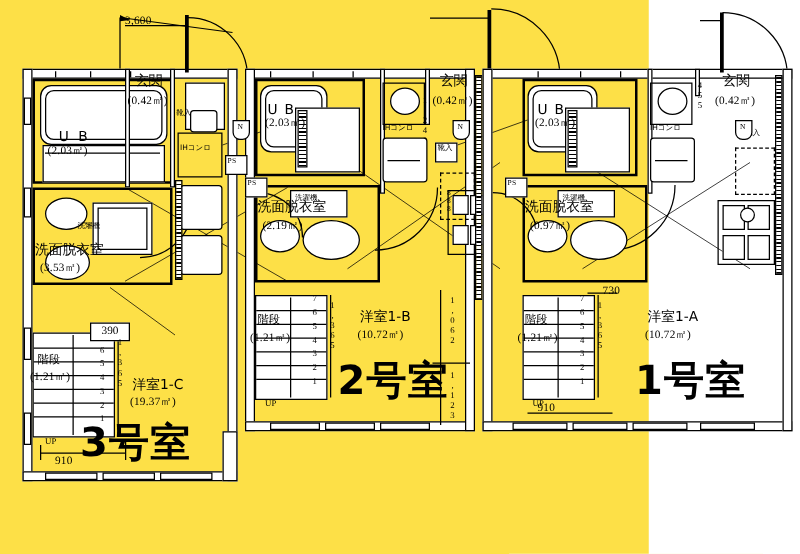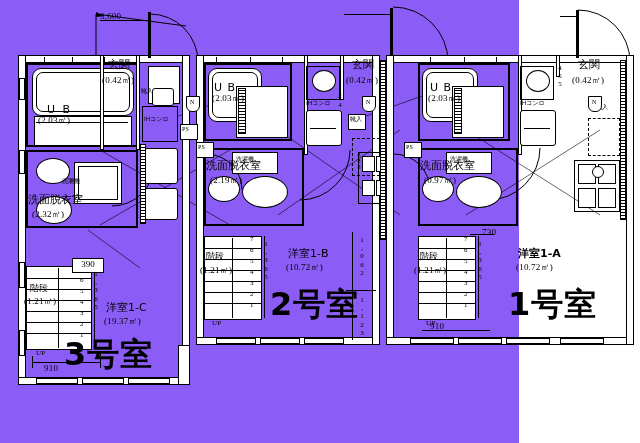--- a/index.html
+++ b/index.html
@@ -1,18 +1,18 @@
 <!DOCTYPE html>
 <html><head>
 <meta charset="utf-8">
 <style>
   html,body{margin:0;padding:0;background:#fff;}
   body{width:640px;height:443px;overflow:hidden;
        font-family:"Liberation Serif","DejaVu Serif",serif;color:#000;}
-  #plan{position:relative;width:519px;height:443px;background:#8b5cf6;}
+  #plan{position:relative;width:519px;height:443px;background:#fde047;}
 
   
   .abs{position:absolute;box-sizing:border-box;}
   .w{position:absolute;box-sizing:border-box;background:#000;}      
   .wl{position:absolute;box-sizing:border-box;border:1px solid #000;background:#fff;} 
   .thin{position:absolute;box-sizing:border-box;border:1px solid #000;background:transparent;}
   .lnh{position:absolute;height:1px;background:#000;}
   .lnv{position:absolute;width:1px;background:#000;}
   .dashb{position:absolute;border:1px dashed #000;}
 
@@ -110,21 +110,21 @@
     <div class="lnv" style="left:44px;top:57px;height:5px;"></div>
     <div class="lnv" style="left:72px;top:57px;height:5px;"></div>
     <div class="lnv" style="left:104px;top:57px;height:5px;"></div>
 
     <div class="thin" style="left:26px;top:150px;width:112px;height:78px;border-width:2px;"></div>
     <div class="round" style="left:36px;top:158px;width:32px;height:24px;border-radius:50%;"></div>
     <div class="round" style="left:36px;top:196px;width:34px;height:26px;"></div>
     <div class="sq" style="left:74px;top:162px;width:46px;height:40px;"></div>
     <div class="sq" style="left:78px;top:166px;width:38px;height:32px;"></div>
     <div class="t jp mid" style="left:28px;top:194px;">洗面脱衣室</div>
-    <div class="t num sm" style="left:32px;top:210px;">(2.32㎡)</div>
+    <div class="t num sm" style="left:32px;top:210px;">(3.53㎡)</div>
     <div class="t jp xxs" style="left:62px;top:178px;">洗濯機</div>
 
     <div class="stair" style="left:26px;top:266px;width:64px;height:82px;">
       <div class="tread" style="top:11px;"></div>
       <div class="tread" style="top:22px;"></div>
       <div class="tread" style="top:33px;"></div>
       <div class="tread" style="top:44px;"></div>
       <div class="tread" style="top:55px;"></div>
       <div class="tread" style="top:66px;"></div>
     </div>
@@ -315,21 +315,21 @@
     <div class="t num xs" style="left:426px;top:320px;">UP</div>
     <div class="lnv" style="left:478px;top:236px;height:82px;"></div>
 
     <div class="lnh" style="left:422px;top:330px;width:68px;"></div>
     <div class="t num sm" style="left:430px;top:322px;">910</div>
 
     <div class="t num xs vert" style="left:476px;top:240px;">1,365</div>
     <div class="t num sm" style="left:482px;top:228px;">730</div>
     <div class="lnh" style="left:470px;top:234px;width:24px;"></div>
 
-    <div class="t jp mid" style="left:518px;top:248px;font-weight:bold;">洋室1-A</div>
+    <div class="t jp mid" style="left:518px;top:248px;">洋室1-A</div>
     <div class="t num sm" style="left:516px;top:263px;">(10.72㎡)</div>
     <div class="t jp big" style="left:508px;top:288px;">1号室</div>
 
     <div class="wl" style="left:518px;top:55px;width:4px;height:100px;"></div>
     <div class="wl" style="left:556px;top:55px;width:4px;height:22px;"></div>
     <div class="t jp mid" style="left:578px;top:59px;">玄関</div>
     <div class="t num sm" style="left:572px;top:76px;">(0.42㎡)</div>
     <div class="w" style="left:576px;top:10px;width:3px;height:48px;"></div>
     <div class="lnh" style="left:560px;top:16px;width:18px;"></div>
     <div class="t num xs vert" style="left:556px;top:64px;">455</div>

